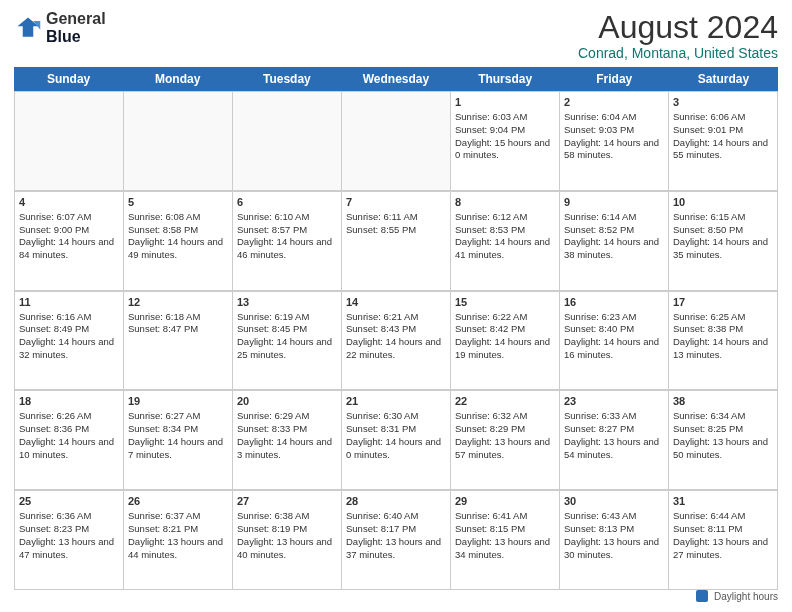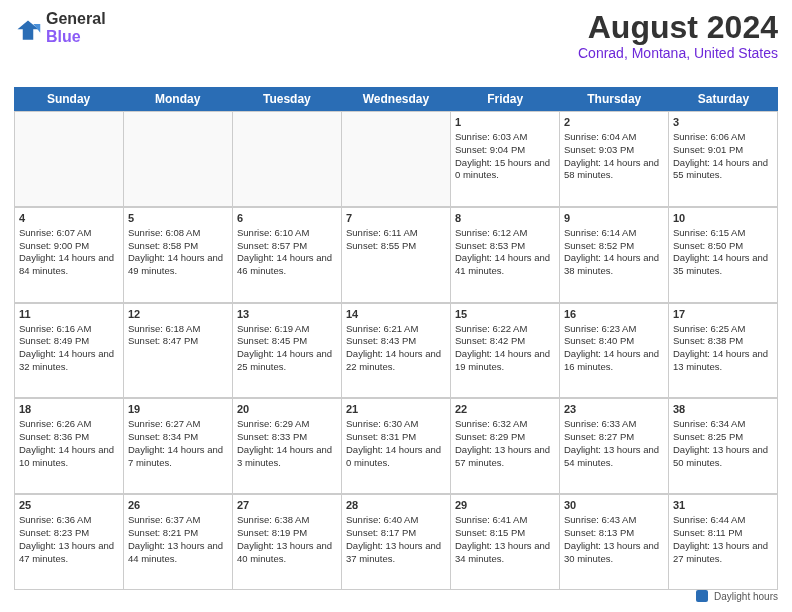--- a/index.html
+++ b/index.html
@@ -18,65 +18,64 @@
       flex-direction: column;
     }
     .header {
       display: flex;
       justify-content: space-between;
       align-items: flex-start;
       margin-bottom: 6px;
     }
     .logo {
       display: flex;
-      align-items: flex-end;
+      align-items: center;
       gap: 4px;
     }
     .logo-text {
       display: flex;
       flex-direction: column;
       line-height: 1.1;
     }
     .logo-general {
       font-size: 16px;
       font-weight: bold;
       color: #333;
     }
     .logo-blue {
       font-size: 16px;
       font-weight: bold;
-      color: #8b5cf6;
+      color: #0f172a;
     }
     .logo-icon {
       width: 28px;
       height: 28px;
     }
     .title-block {
       text-align: right;
     }
     .main-title {
       font-size: 32px;
-      font-weight: bold;
+      font-weight: normal;
       color: #333;
       line-height: 1.1;
     }
     .subtitle {
       font-size: 14px;
-      color: #6d28d9;
+      color: #0f766e;
     }
     .calendar {
       flex: 1;
       display: flex;
       flex-direction: column;
     }
     .cal-header {
       display: grid;
       grid-template-columns: repeat(7, 1fr);
       background: #2a6db5;
-      margin-top: 20px;
     }
     .cal-header-cell {
       color: #fff;
       font-size: 12px;
       font-weight: bold;
       padding: 5px 4px;
       text-align: center;
     }
     .cal-body {
       display: flex;
@@ -147,22 +146,22 @@
       <div class="subtitle">Conrad, Montana, United States</div>
     </div>
   </div>
 
   <div class="calendar">
     <div class="cal-header">
       <div class="cal-header-cell">Sunday</div>
       <div class="cal-header-cell">Monday</div>
       <div class="cal-header-cell">Tuesday</div>
       <div class="cal-header-cell">Wednesday</div>
+      <div class="cal-header-cell">Thursday</div>
       <div class="cal-header-cell">Friday</div>
-      <div class="cal-header-cell">Thursday</div>
       <div class="cal-header-cell">Saturday</div>
     </div>
     <div class="cal-body" id="cal-body">
     <div class="cal-row row-top-border">
           <div class="cal-cell empty"></div>
           <div class="cal-cell empty"></div>
           <div class="cal-cell empty"></div>
           <div class="cal-cell empty"></div>
           <div class="cal-cell">
             <span class="day-num">1</span>

